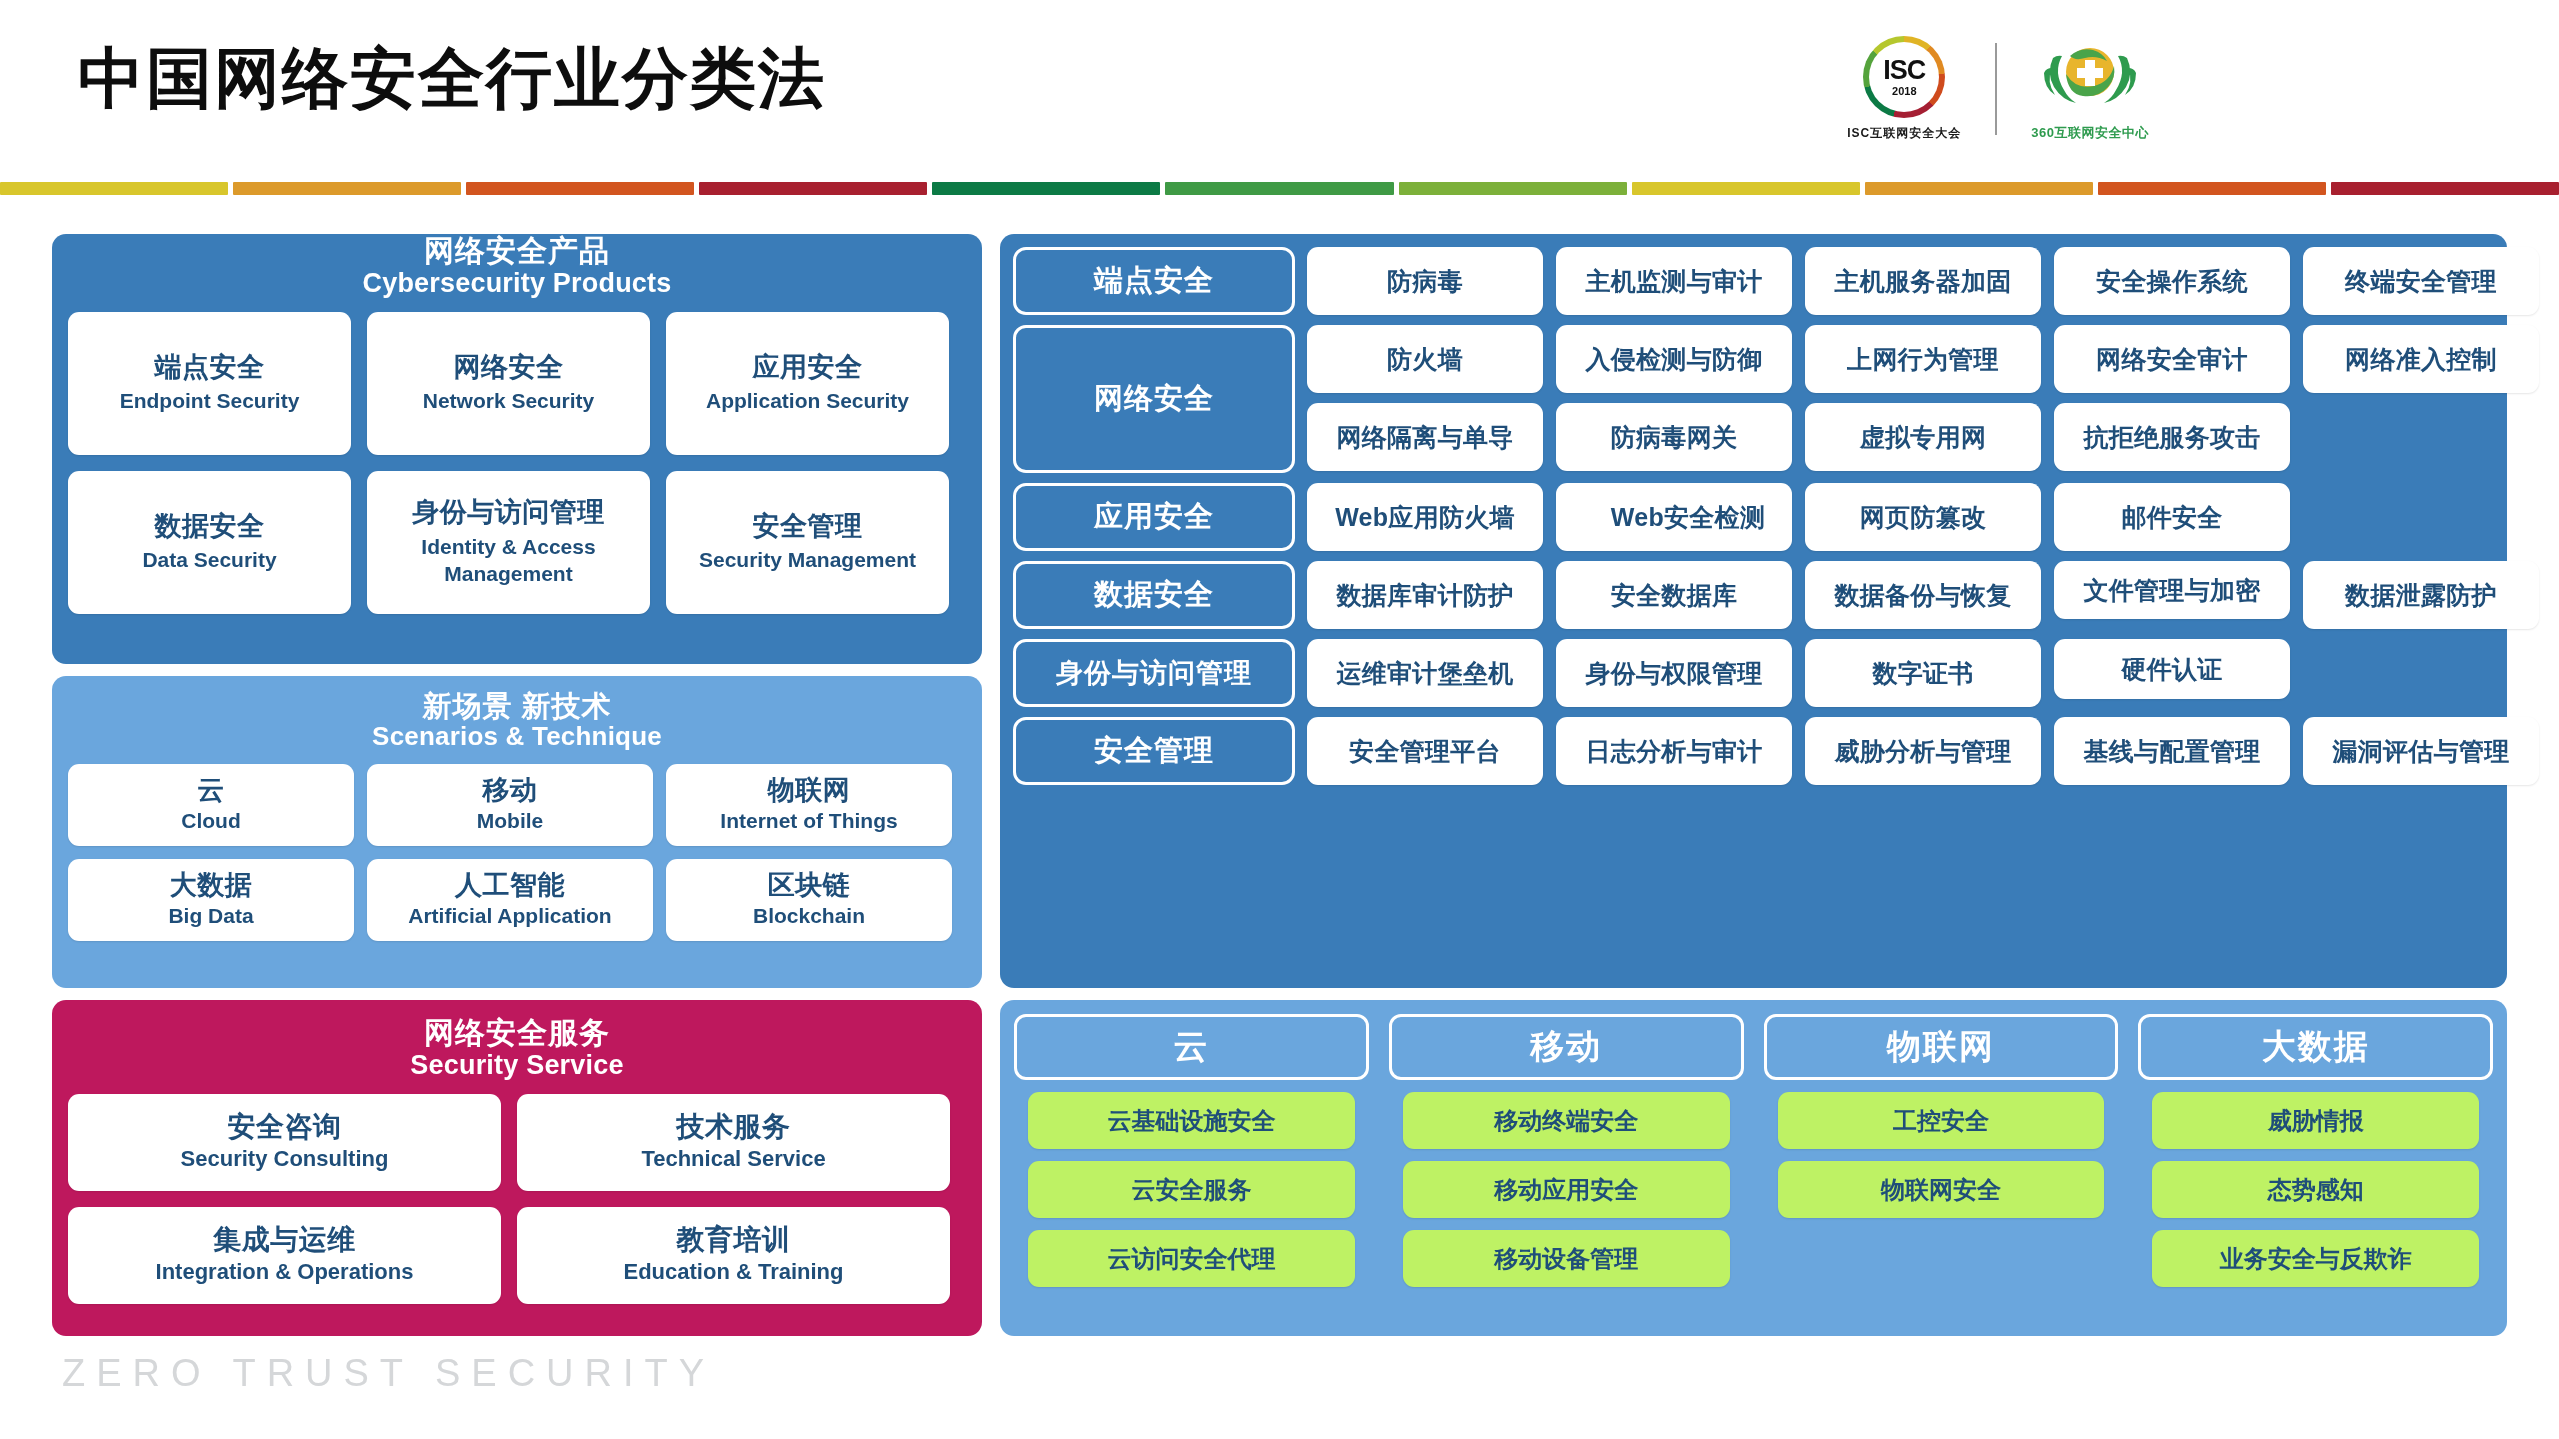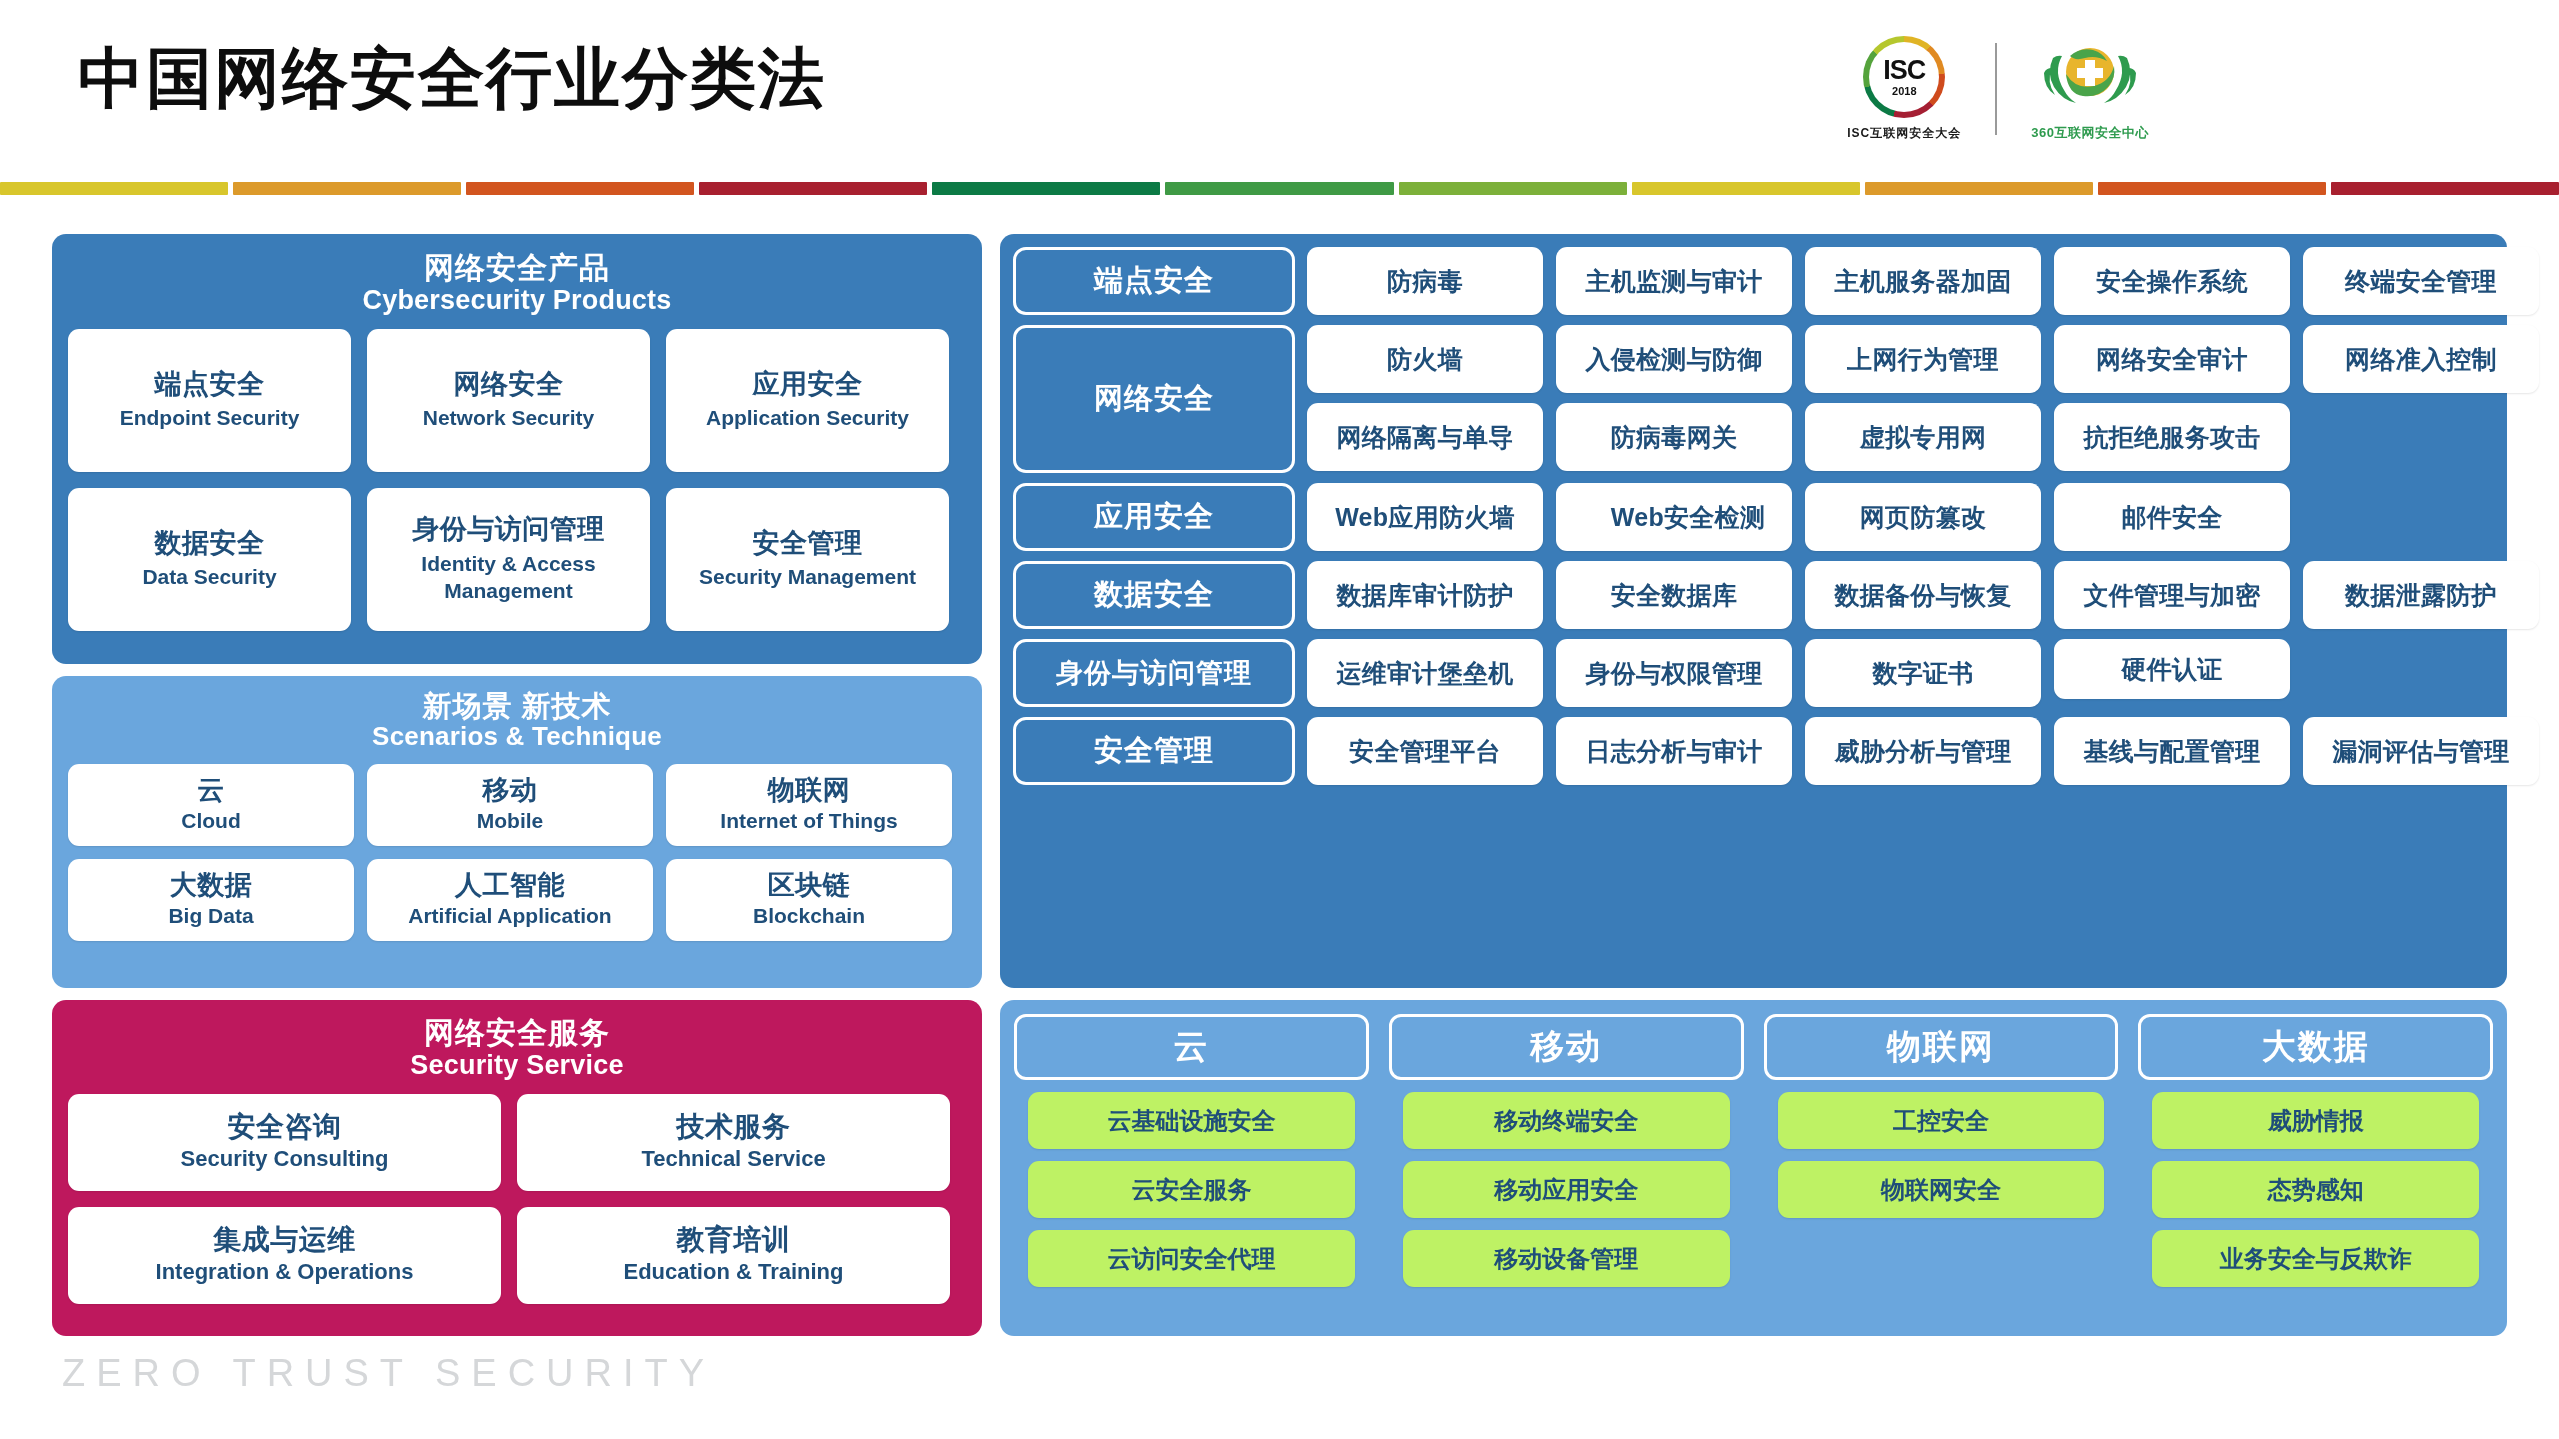--- a/index.html
+++ b/index.html
@@ -57,21 +57,21 @@
     background:#ffffff; border-radius: 11px;
     display:flex; flex-direction:column; align-items:center; justify-content:center;
     text-align:center; color:#1f4e79; padding: 4px 6px;
     box-shadow: 0 1px 2px rgba(0,0,0,0.10);
   }
   .wcard .cn { font-size: 27px; font-weight: 700; line-height: 1.16; letter-spacing: 0.5px; }
   .wcard .en { font-size: 21px; font-weight: 700; line-height: 1.30; margin-top: 4px; }
 
   
   #panel-products { left: 52px; top: 234px; width: 930px; height: 430px; background:#3a7cb8; }
-  #panel-products .panel-title { padding-top: 17px; }
+  #panel-products .panel-title { padding-top: 0; }
   #panel-products .card-grid { margin: 14px 0 0 0; padding: 0 16px; gap: 16px; }
   #panel-products .wcard { width: 283px; height: 143px; }
 
   
   #panel-scen { left: 52px; top: 676px; width: 930px; height: 312px; background:#6aa6dd; }
   #panel-scen .panel-title { padding-top: 14px; }
   #panel-scen .panel-title .cn { font-size: 29px; }
   #panel-scen .panel-title .en { font-size: 26px; }
   #panel-scen .card-grid { margin-top: 12px; padding: 0 16px; gap: 13px; }
   #panel-scen .wcard { width: 286px; height: 82px; }
@@ -318,21 +318,21 @@
             </div>
           </div>
         </div>
         <div class="mrow">
           <div class="mcat" style="height: 68px;">数据安全</div>
           <div class="mitems">
             <div class="mline" style="height: 68px;">
               <div class="mitem" style="height: 68px;">数据库审计防护</div>
               <div class="mitem" style="height: 68px;">安全数据库</div>
               <div class="mitem" style="height: 68px;">数据备份与恢复</div>
-              <div class="mitem" style="height: 68px;">文件管理与加密</div>
+              <div class="mitem" style="height: 58px;">文件管理与加密</div>
               <div class="mitem" style="height: 68px;">数据泄露防护</div>
             </div>
           </div>
         </div>
         <div class="mrow">
           <div class="mcat small" style="height: 68px;">身份与访问管理</div>
           <div class="mitems">
             <div class="mline" style="height: 68px;">
               <div class="mitem" style="height: 68px;">运维审计堡垒机</div>
               <div class="mitem" style="height: 68px;">身份与权限管理</div>

